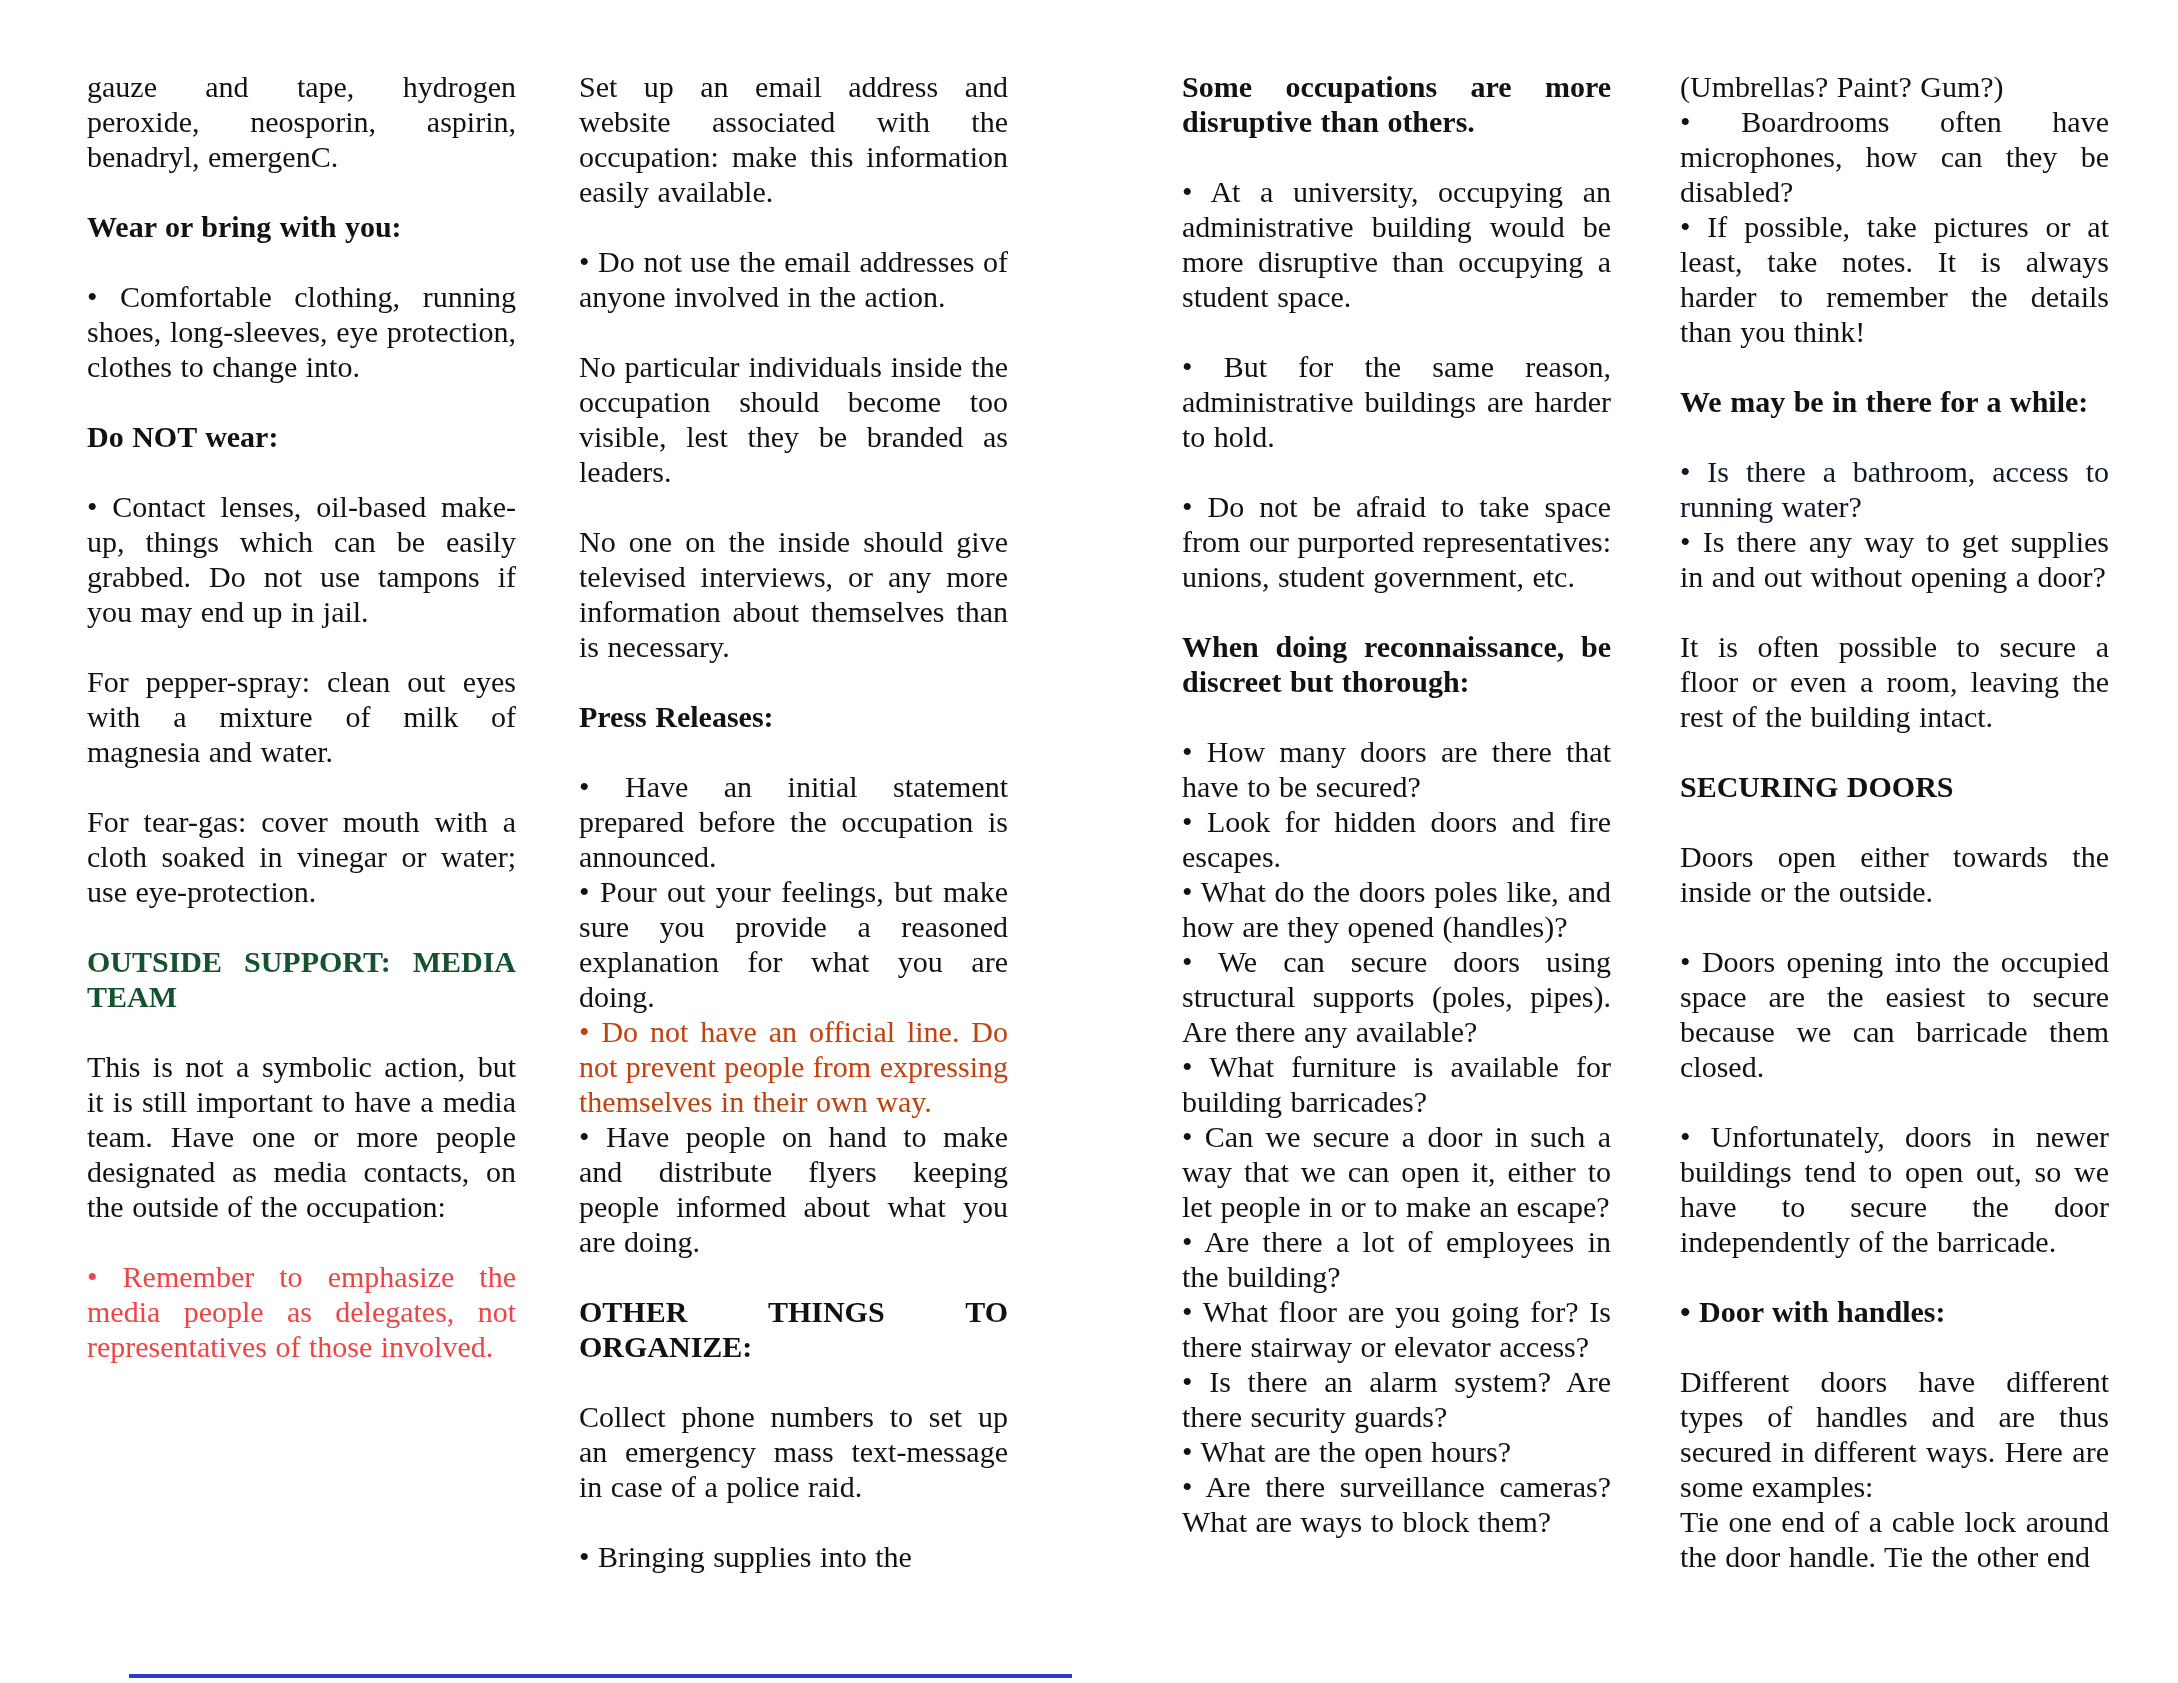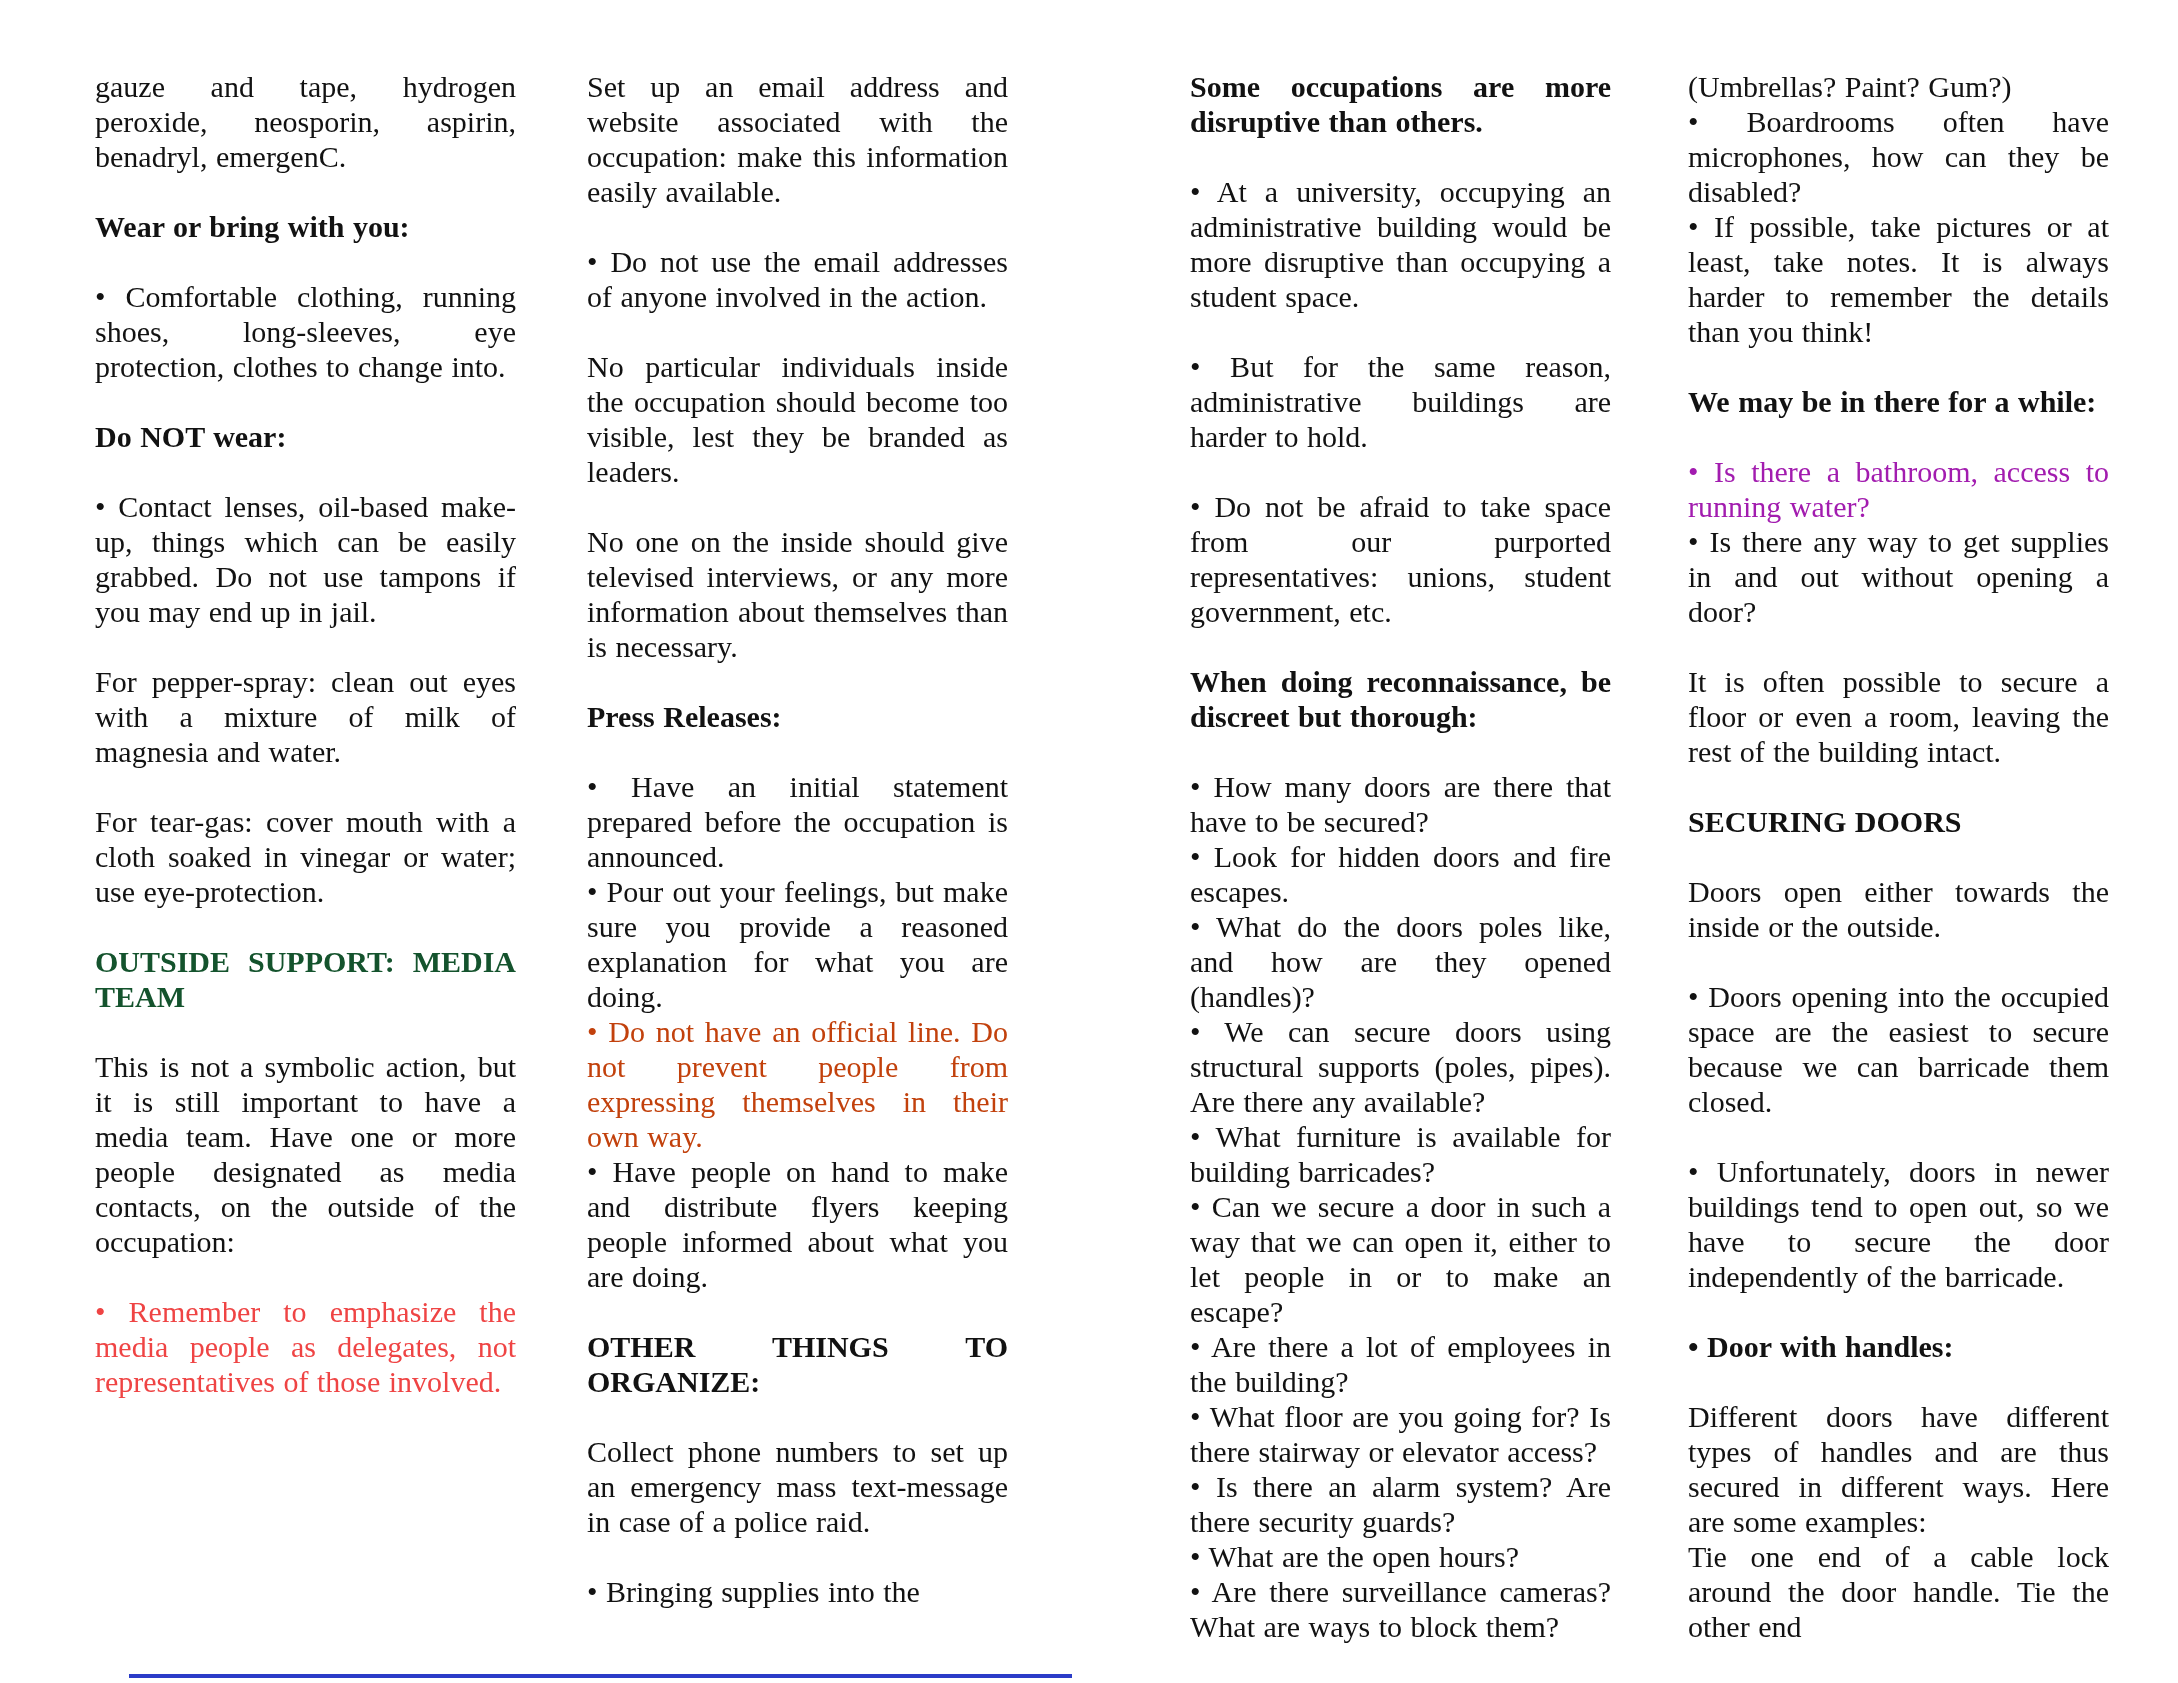--- a/index.html
+++ b/index.html
@@ -27,21 +27,21 @@
     align-items: flex-start;
   }
   .column {
     width: 429px;
     flex: 0 0 429px;
   }
   .column:nth-child(1) { margin-right: 63px; }
   .column:nth-child(2) { margin-right: 174px; }
   .column:nth-child(3) { margin-right: 69px; }
   .block {
-    margin: 35px 0 0 8px;
+    margin: 35px 0 0 0;
     font-size: 30px;
     line-height: 35px;
     color: #121212;
     text-align: justify;
     word-spacing: 1px;
   }
   .block:first-child { margin-top: 0; }
   .block.tight { margin-top: 0; }
   .block.h { font-weight: bold; }
   .bottom-rule {
@@ -99,21 +99,21 @@
         <p class="block p tight" style="color: rgb(18, 18, 18);">• What floor are you going for? Is there stairway or elevator access?</p>
         <p class="block p tight" style="color: rgb(18, 18, 18);">• Is there an alarm system? Are there security guards?</p>
         <p class="block p tight" style="color: rgb(18, 18, 18);">• What are the open hours?</p>
         <p class="block p tight" style="color: rgb(18, 18, 18);">• Are there surveillance cameras? What are ways to block them?</p>
       </div>
       <div class="column">
         <p class="block p" style="color: rgb(18, 18, 18);">(Umbrellas? Paint? Gum?)</p>
         <p class="block p tight" style="color: rgb(18, 18, 18);">• Boardrooms often have microphones, how can they be disabled?</p>
         <p class="block p tight" style="color: rgb(18, 18, 18);">• If possible, take pictures or at least, take notes. It is always harder to remember the details than you think!</p>
         <p class="block h" style="color: rgb(18, 18, 18);">We may be in there for a while:</p>
-        <p class="block p" style="color: #a21caf;">• Is there a bathroom, access to running water?</p>
+        <p class="block p" style="color: #0f172a;">• Is there a bathroom, access to running water?</p>
         <p class="block p tight" style="color: rgb(18, 18, 18);">• Is there any way to get supplies in and out without opening a door?</p>
         <p class="block p" style="color: rgb(18, 18, 18);">It is often possible to secure a floor or even a room, leaving the rest of the building intact.</p>
         <p class="block h" style="color: rgb(18, 18, 18);">SECURING DOORS</p>
         <p class="block p" style="color: rgb(18, 18, 18);">Doors open either towards the inside or the outside.</p>
         <p class="block p" style="color: rgb(18, 18, 18);">• Doors opening into the occupied space are the easiest to secure because we can barricade them closed.</p>
         <p class="block p" style="color: rgb(18, 18, 18);">• Unfortunately, doors in newer buildings tend to open out, so we have to secure the door independently of the barricade.</p>
         <p class="block h" style="color: rgb(18, 18, 18);">• Door with handles:</p>
         <p class="block p" style="color: rgb(18, 18, 18);">Different doors have different types of handles and are thus secured in different ways. Here are some examples:</p>
         <p class="block p tight" style="color: rgb(18, 18, 18);">Tie one end of a cable lock around the door handle. Tie the other end</p>
       </div>

